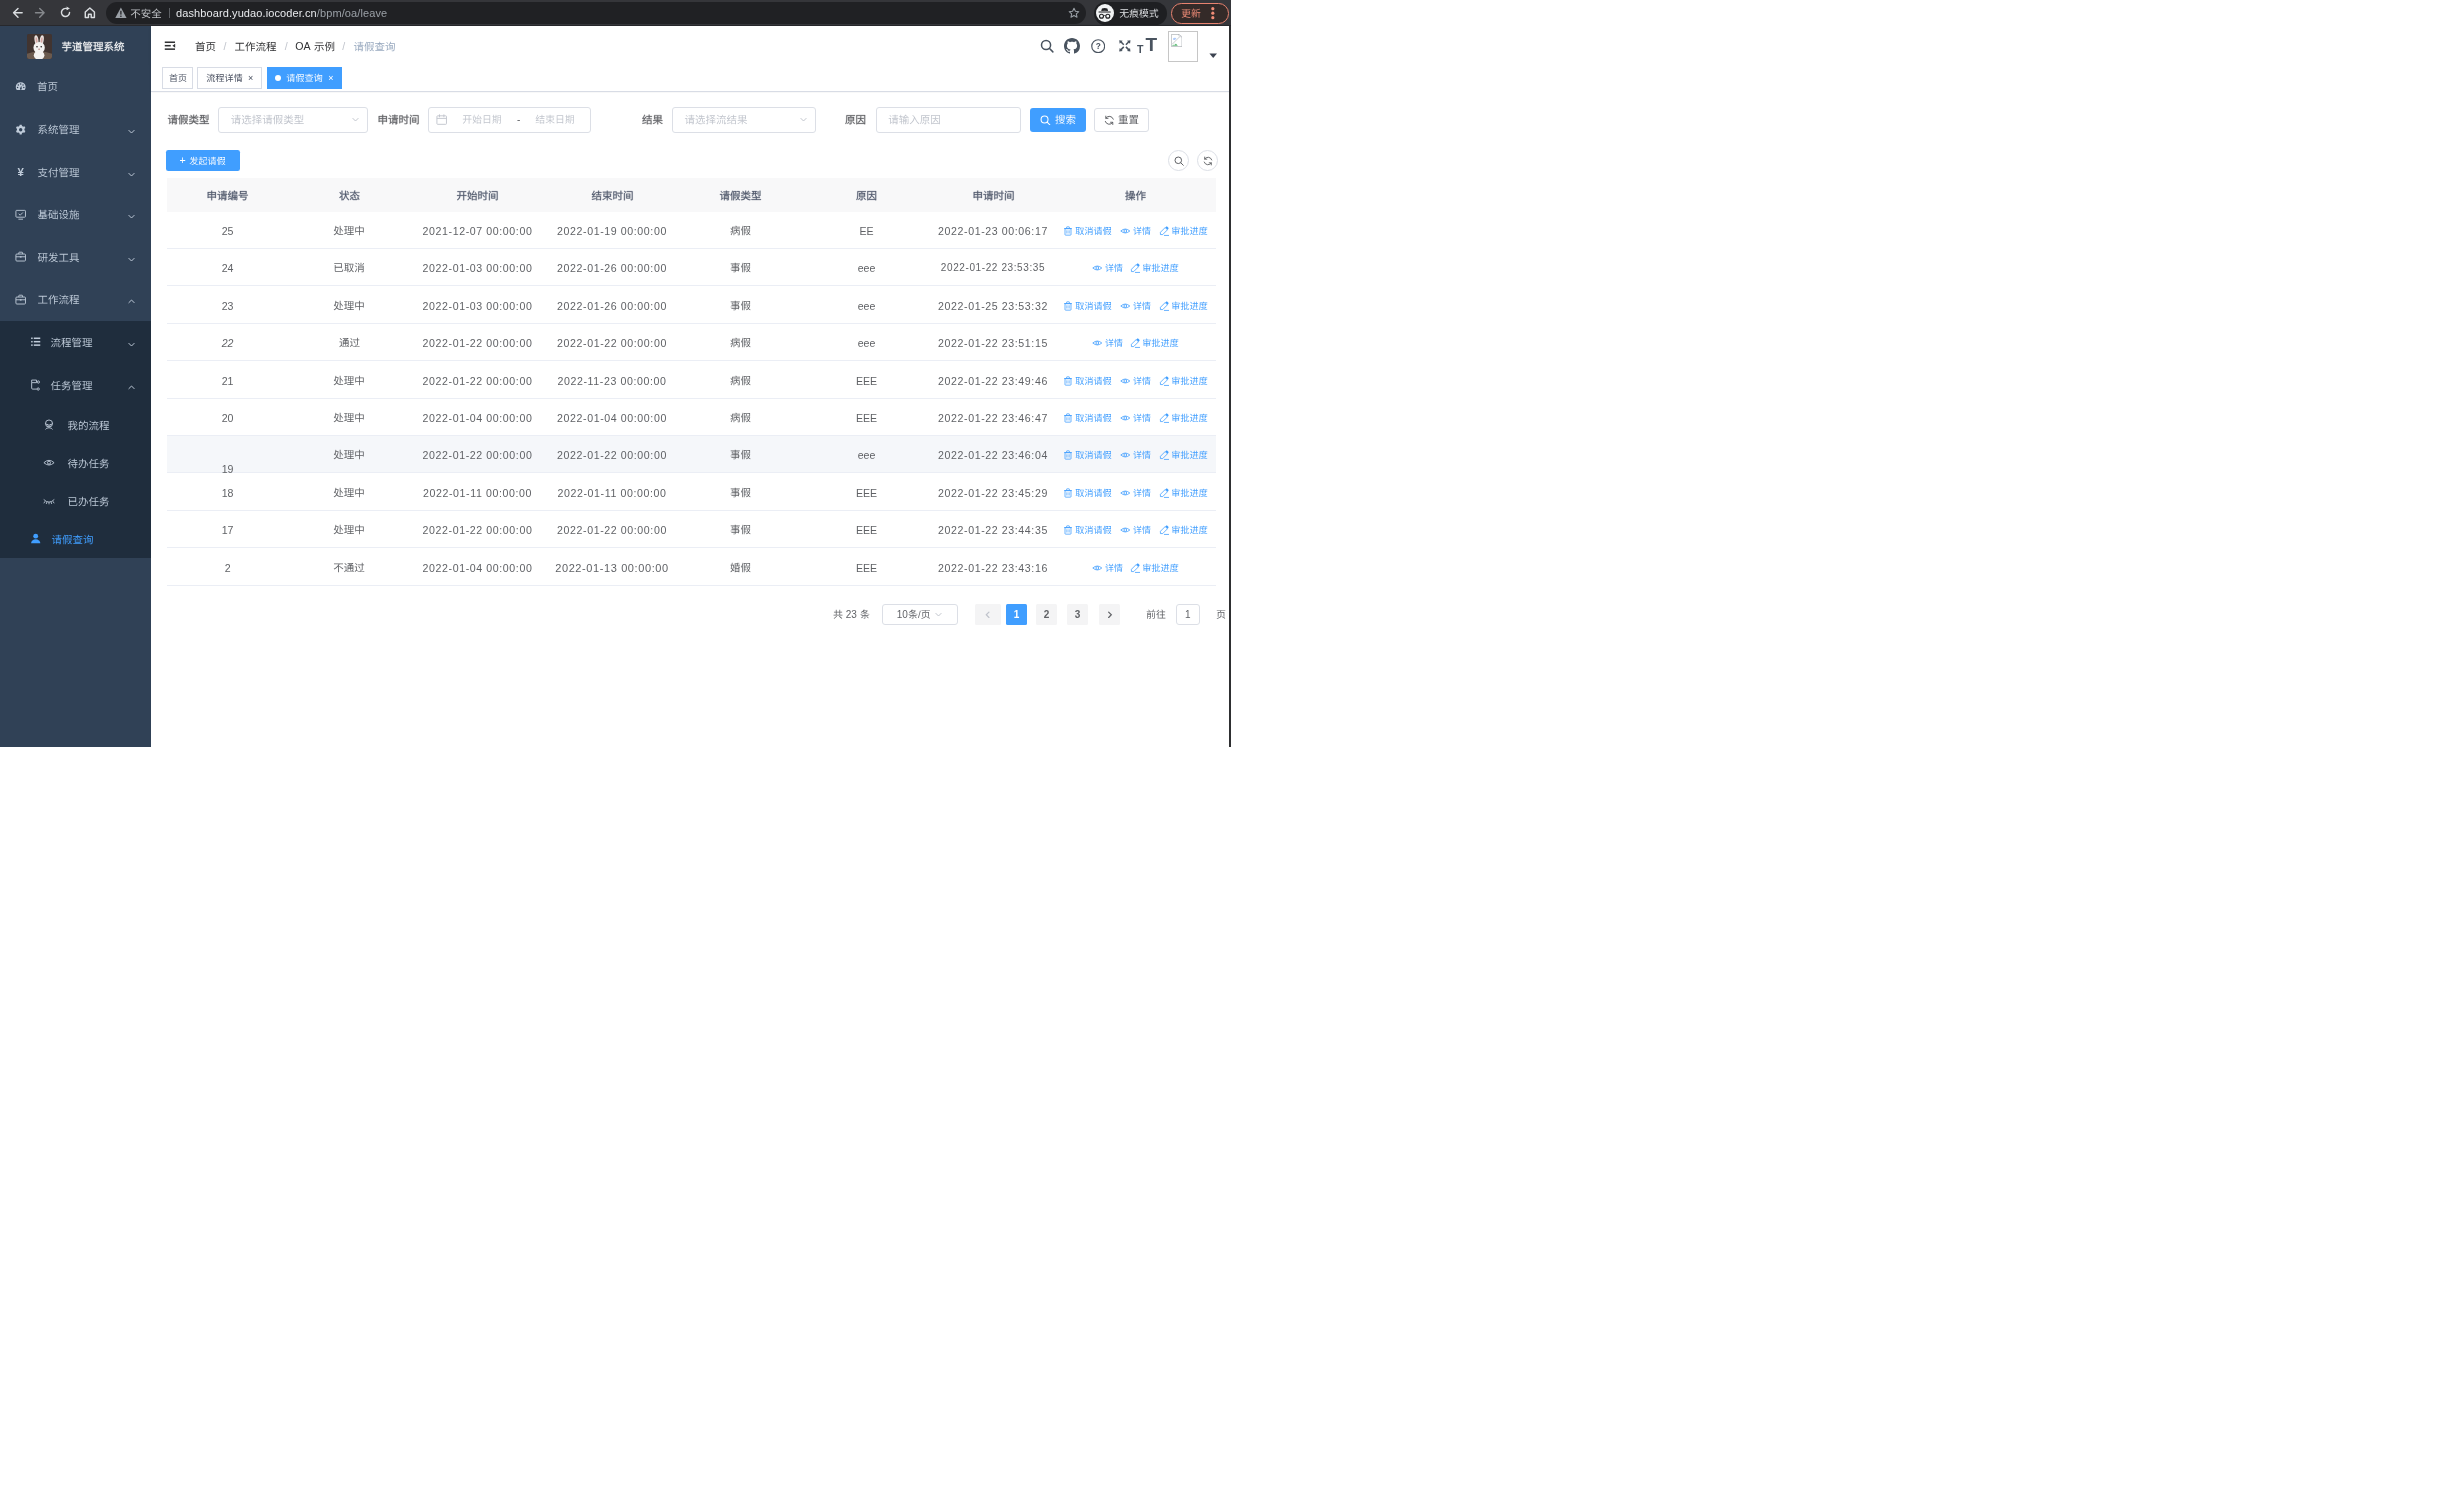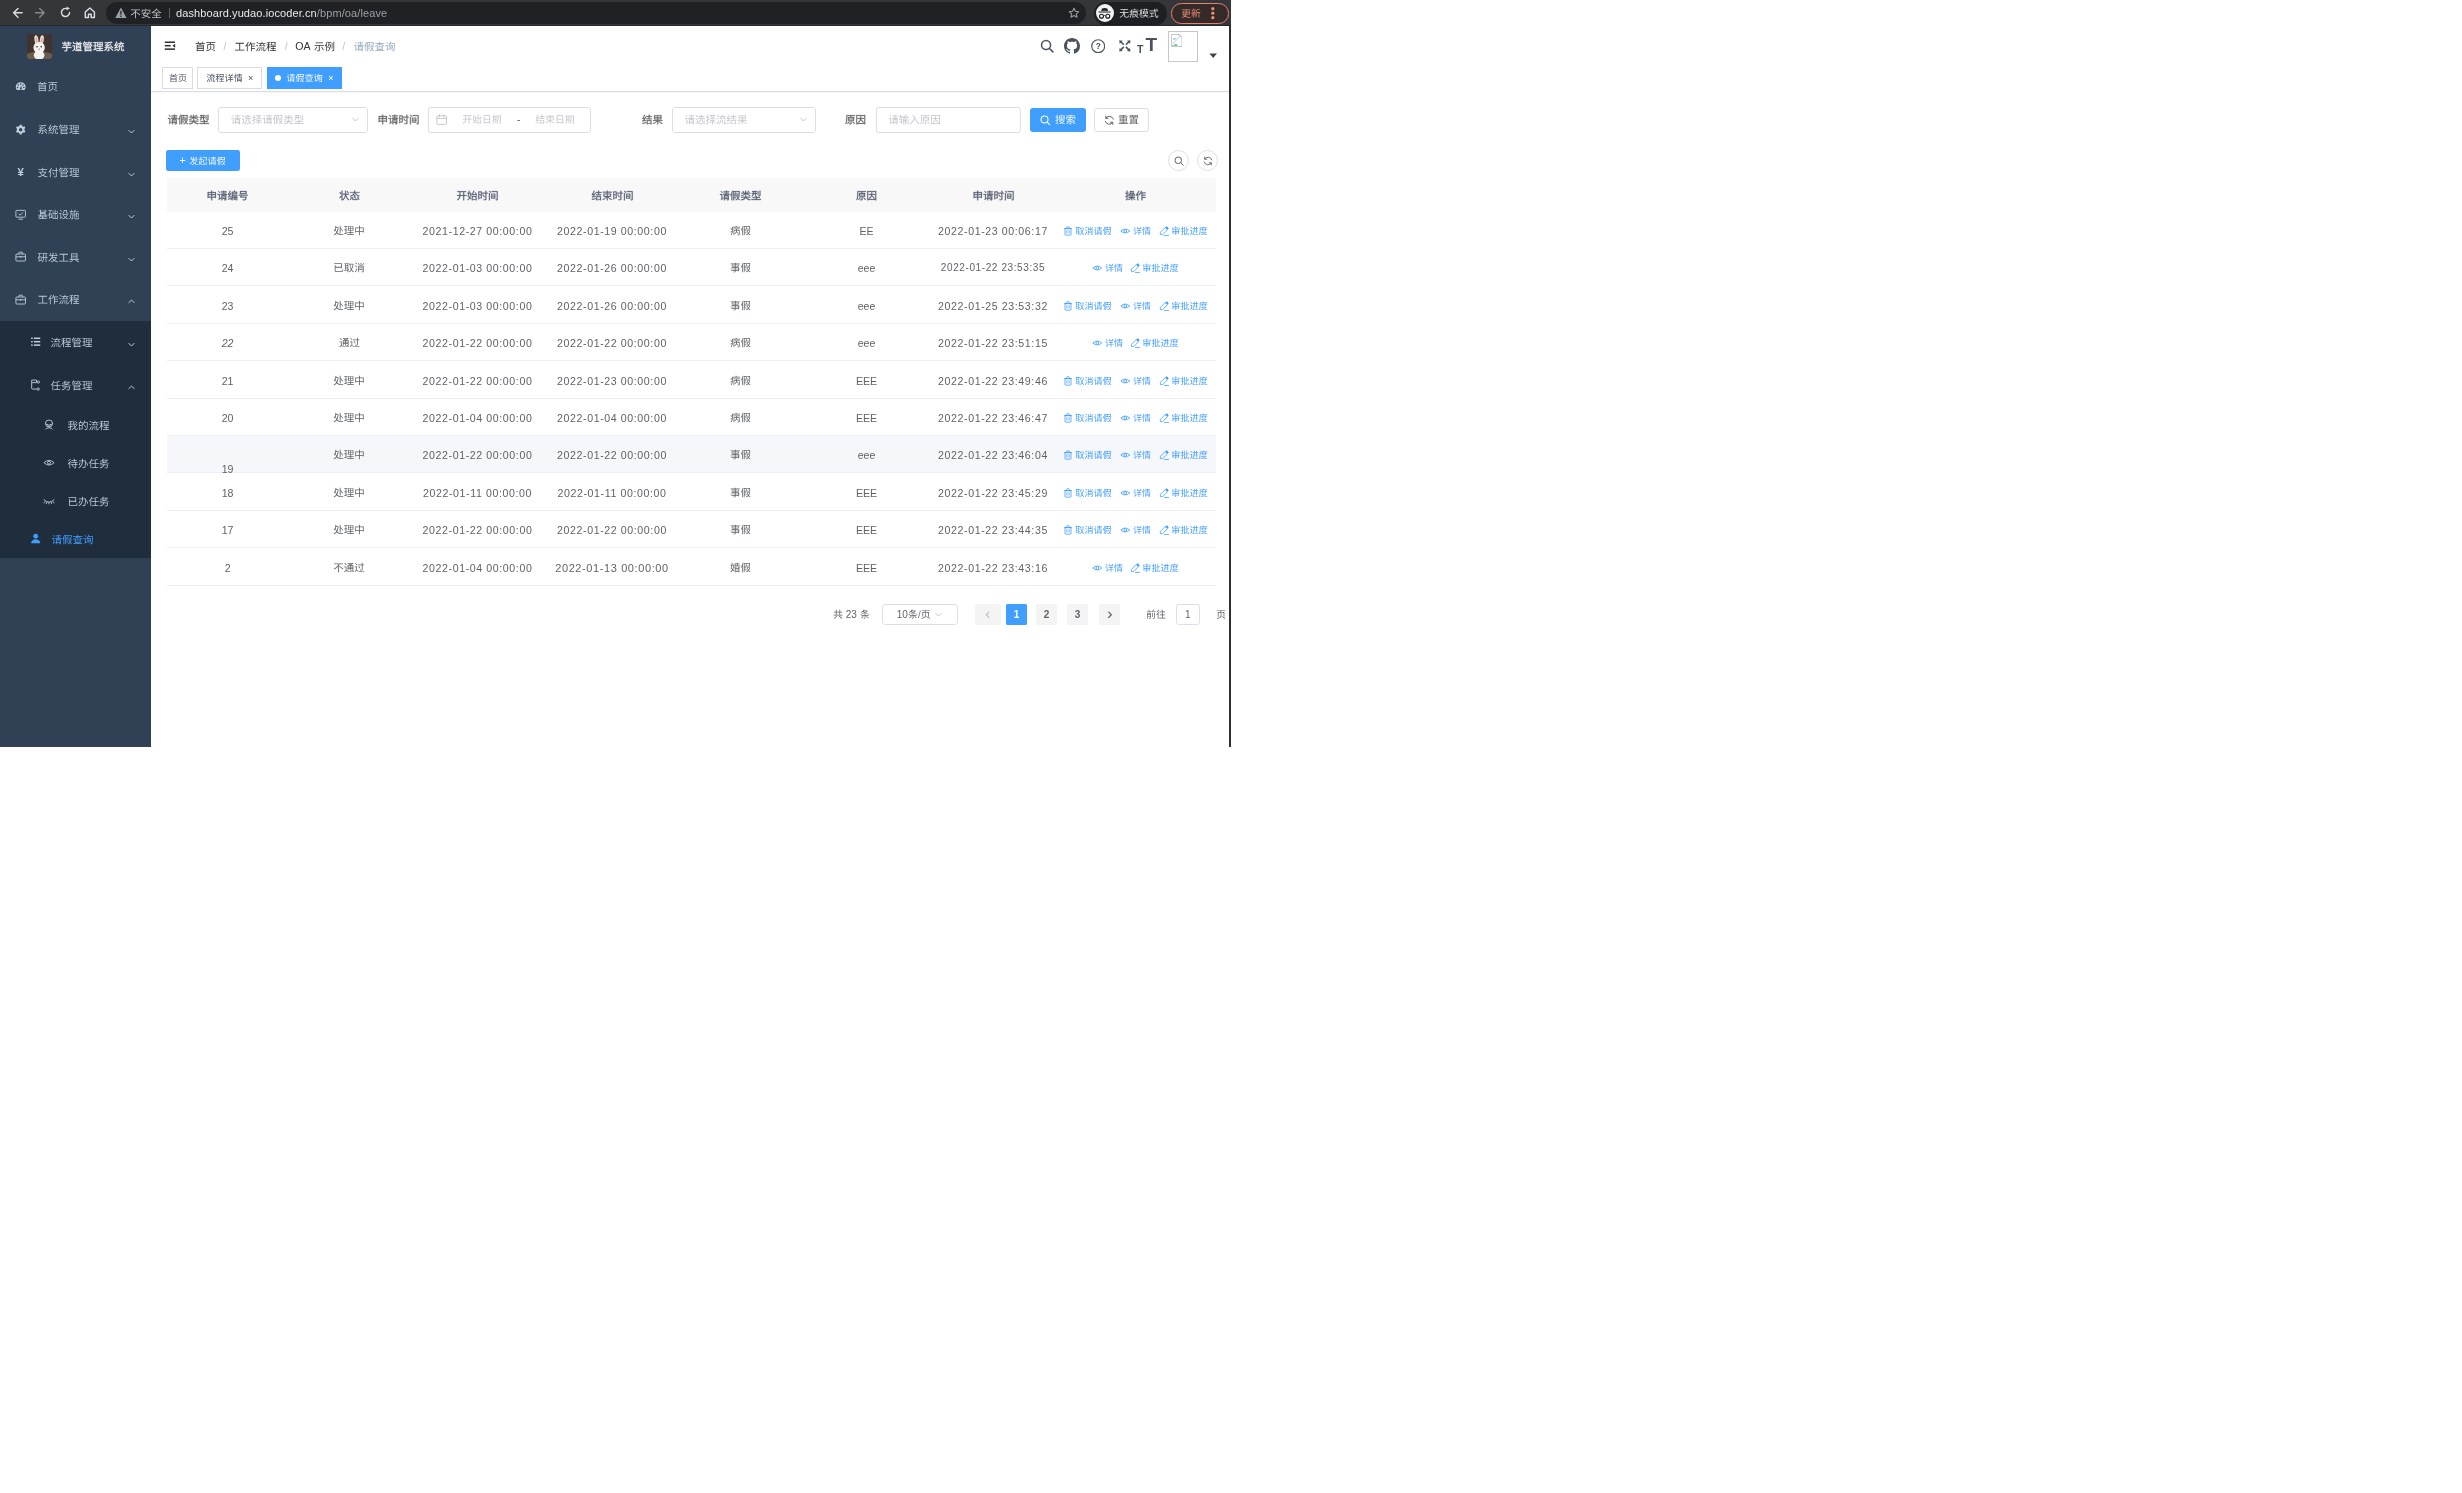--- a/index.html
+++ b/index.html
@@ -719,21 +719,21 @@
       </div>
       <div style="position:absolute;left:15.6px;top:119px;width:1049px;height:37px;background:#fff;border-bottom:0.8px solid #ebeef5;box-sizing:border-box;"></div>
       <div style="position:absolute;left:15.6px;top:119px;width:122px;height:37px;display:flex;align-items:center;justify-content:center;font-family:Liberation Sans;font-size:10.6px;color:#606266;">25</div>
       <div style="position:absolute;left:137px;top:119px;width:122px;height:37px;display:flex;align-items:center;justify-content:center;">
         <svg class="tx" width="32" height="15" viewBox="0 0 42 20" fill="#606266">
           <use href="#g73" transform="translate(0.0 15.3) scale(0.01400 -0.01400)"></use>
           <use href="#g12" transform="translate(14.0 15.3) scale(0.01400 -0.01400)"></use>
           <use href="#g74" transform="translate(28.0 15.3) scale(0.01400 -0.01400)"></use>
         </svg>
       </div>
-      <div style="position:absolute;left:259px;top:119px;width:135px;height:37px;display:flex;align-items:center;justify-content:center;font-family:Liberation Sans;font-size:10.6px;color:#606266;letter-spacing:0.6px;">2021-12-27 00:00:00</div>
+      <div style="position:absolute;left:259px;top:119px;width:135px;height:37px;display:flex;align-items:center;justify-content:center;font-family:Liberation Sans;font-size:10.6px;color:#606266;letter-spacing:0.6px;">2021-12-07 00:00:00</div>
       <div style="position:absolute;left:394px;top:119px;width:134px;height:37px;display:flex;align-items:center;justify-content:center;font-family:Liberation Sans;font-size:10.6px;color:#606266;letter-spacing:0.6px;">2022-01-19 00:00:00</div>
       <div style="position:absolute;left:527px;top:119px;width:125px;height:37px;display:flex;align-items:center;justify-content:center;">
         <svg class="tx" width="21" height="15" viewBox="0 0 28 20" fill="#606266">
           <use href="#g75" transform="translate(0.0 15.3) scale(0.01400 -0.01400)"></use>
           <use href="#g38" transform="translate(14.0 15.3) scale(0.01400 -0.01400)"></use>
         </svg>
       </div>
       <div style="position:absolute;left:653px;top:119px;width:125px;height:37px;display:flex;align-items:center;justify-content:center;font-family:Liberation Sans;font-size:10.6px;color:#606266;">EE</div>
       <div style="position:absolute;left:778px;top:119px;width:128px;height:37px;display:flex;align-items:center;justify-content:center;font-family:Liberation Sans;font-size:10.6px;color:#606266;letter-spacing:0.6px;">2022-01-23 00:06:17</div>
       <div style="position:absolute;left:905px;top:119px;width:159px;height:37px;display:flex;align-items:center;justify-content:center;">
@@ -943,21 +943,21 @@
       <div style="position:absolute;left:15.6px;top:269px;width:1049px;height:37px;background:#fff;border-bottom:0.8px solid #ebeef5;box-sizing:border-box;"></div>
       <div style="position:absolute;left:15.6px;top:269px;width:122px;height:37px;display:flex;align-items:center;justify-content:center;font-family:Liberation Sans;font-size:10.6px;color:#606266;">21</div>
       <div style="position:absolute;left:137px;top:269px;width:122px;height:37px;display:flex;align-items:center;justify-content:center;">
         <svg class="tx" width="32" height="15" viewBox="0 0 42 20" fill="#606266">
           <use href="#g73" transform="translate(0.0 15.3) scale(0.01400 -0.01400)"></use>
           <use href="#g12" transform="translate(14.0 15.3) scale(0.01400 -0.01400)"></use>
           <use href="#g74" transform="translate(28.0 15.3) scale(0.01400 -0.01400)"></use>
         </svg>
       </div>
       <div style="position:absolute;left:259px;top:269px;width:135px;height:37px;display:flex;align-items:center;justify-content:center;font-family:Liberation Sans;font-size:10.6px;color:#606266;letter-spacing:0.6px;">2022-01-22 00:00:00</div>
-      <div style="position:absolute;left:394px;top:269px;width:134px;height:37px;display:flex;align-items:center;justify-content:center;font-family:Liberation Sans;font-size:10.6px;color:#606266;letter-spacing:0.6px;">2022-01-23 00:00:00</div>
+      <div style="position:absolute;left:394px;top:269px;width:134px;height:37px;display:flex;align-items:center;justify-content:center;font-family:Liberation Sans;font-size:10.6px;color:#606266;letter-spacing:0.6px;">2022-11-23 00:00:00</div>
       <div style="position:absolute;left:527px;top:269px;width:125px;height:37px;display:flex;align-items:center;justify-content:center;">
         <svg class="tx" width="21" height="15" viewBox="0 0 28 20" fill="#606266">
           <use href="#g75" transform="translate(0.0 15.3) scale(0.01400 -0.01400)"></use>
           <use href="#g38" transform="translate(14.0 15.3) scale(0.01400 -0.01400)"></use>
         </svg>
       </div>
       <div style="position:absolute;left:653px;top:269px;width:125px;height:37px;display:flex;align-items:center;justify-content:center;font-family:Liberation Sans;font-size:10.6px;color:#606266;">EEE</div>
       <div style="position:absolute;left:778px;top:269px;width:128px;height:37px;display:flex;align-items:center;justify-content:center;font-family:Liberation Sans;font-size:10.6px;color:#606266;letter-spacing:0.6px;">2022-01-22 23:49:46</div>
       <div style="position:absolute;left:905px;top:269px;width:159px;height:37px;display:flex;align-items:center;justify-content:center;">
         <span style="display:inline-flex;align-items:center;margin:0 3.8px;">

